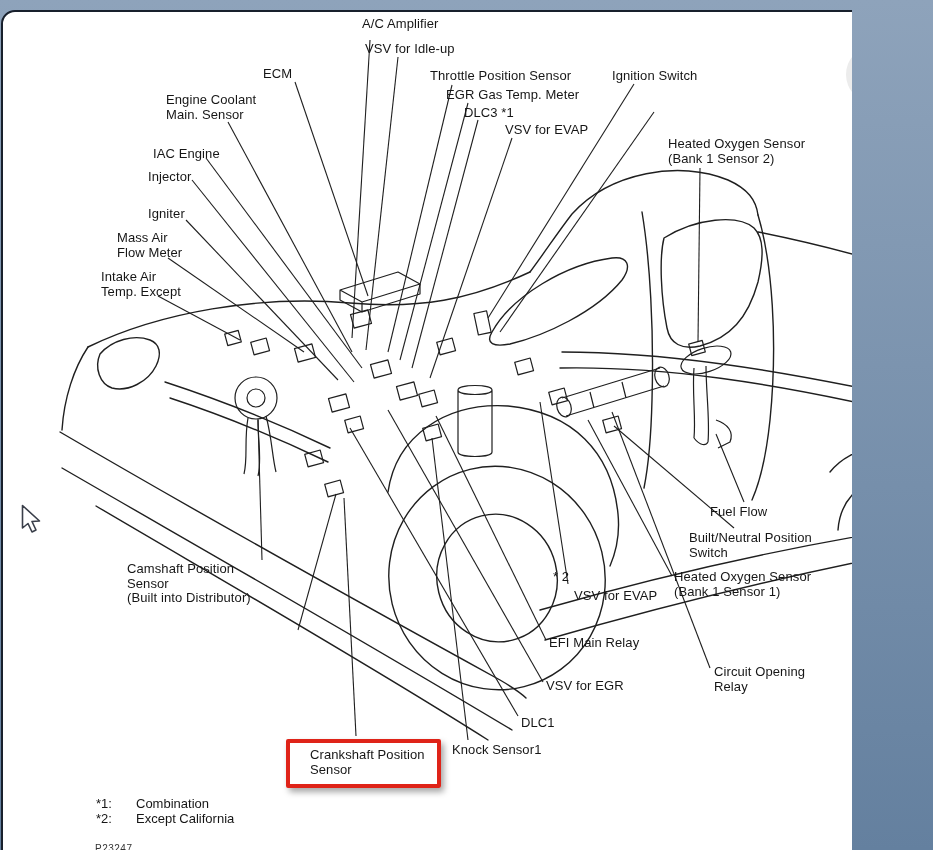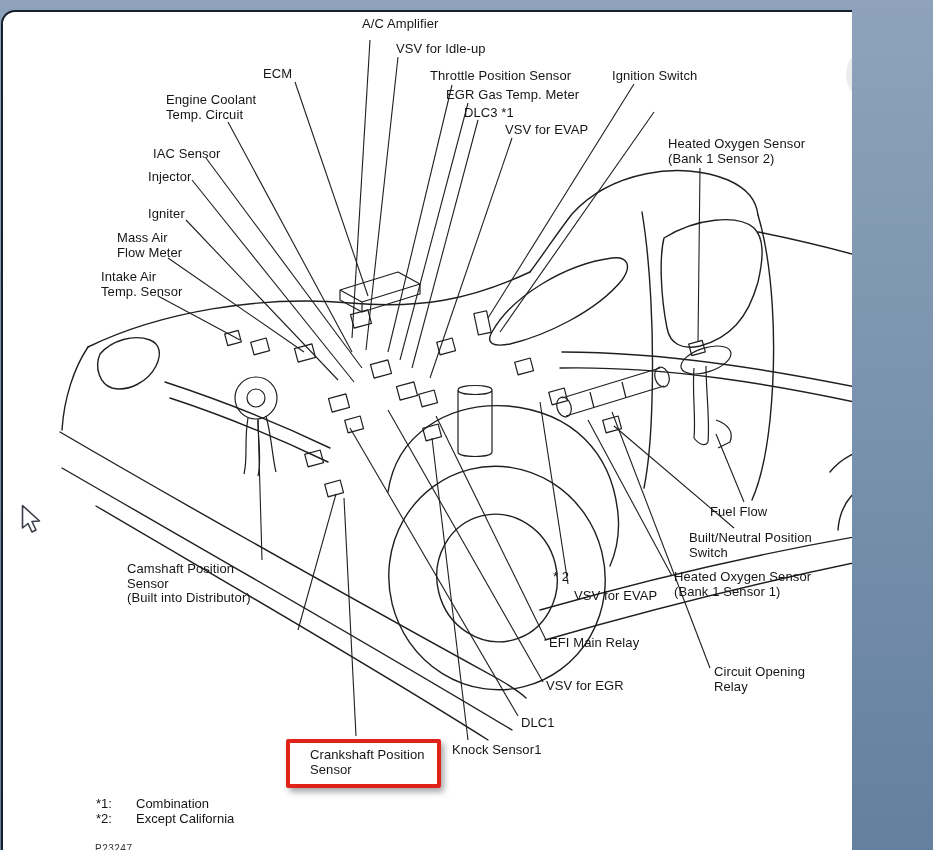--- a/index.html
+++ b/index.html
@@ -122,38 +122,38 @@
           <line x1="356" y1="736" x2="344" y2="498"></line>
           <line x1="262" y1="560" x2="258" y2="420"></line>
           <line x1="298" y1="630" x2="336" y2="494"></line>
           <line x1="710" y1="668" x2="612" y2="412"></line>
         </g>
       </svg>
 
       <div class="hl-box"></div>
 
       <div class="lbl" style="left:362px;top:17px">A/C Amplifier</div>
-      <div class="lbl" style="left:396px;top:42px">VSV for Idle-up</div>
+      <div class="lbl" style="left:365px;top:42px">VSV for Idle-up</div>
       <div class="lbl" style="left:263px;top:67px">ECM</div>
       <div class="lbl" style="left:430px;top:69px">Throttle Position Sensor</div>
       <div class="lbl" style="left:446px;top:88px">EGR Gas Temp. Meter</div>
       <div class="lbl" style="left:464px;top:106px">DLC3 *1</div>
       <div class="lbl" style="left:505px;top:123px">VSV for EVAP</div>
       <div class="lbl" style="left:612px;top:69px">Ignition Switch</div>
       <div class="lbl" style="left:668px;top:137px">Heated Oxygen Sensor
 (Bank 1 Sensor 2)</div>
       <div class="lbl" style="left:166px;top:93px">Engine Coolant
-Temp. Circuit</div>
-      <div class="lbl" style="left:153px;top:147px">IAC Sensor</div>
+Main. Sensor</div>
+      <div class="lbl" style="left:153px;top:147px">IAC Engine</div>
       <div class="lbl" style="left:148px;top:170px">Injector</div>
       <div class="lbl" style="left:148px;top:207px">Igniter</div>
       <div class="lbl" style="left:117px;top:231px">Mass Air
 Flow Meter</div>
       <div class="lbl" style="left:101px;top:270px">Intake Air
-Temp. Sensor</div>
+Temp. Except</div>
       <div class="lbl" style="left:710px;top:505px">Fuel Flow</div>
       <div class="lbl" style="left:689px;top:531px">Built/Neutral Position
 Switch</div>
       <div class="lbl" style="left:674px;top:570px">Heated Oxygen Sensor
 (Bank 1 Sensor 1)</div>
       <div class="lbl" style="left:553px;top:570px">* 2</div>
       <div class="lbl" style="left:574px;top:589px">VSV for EVAP</div>
       <div class="lbl" style="left:549px;top:636px">EFI Main Relay</div>
       <div class="lbl" style="left:546px;top:679px">VSV for EGR</div>
       <div class="lbl" style="left:521px;top:716px">DLC1</div>

